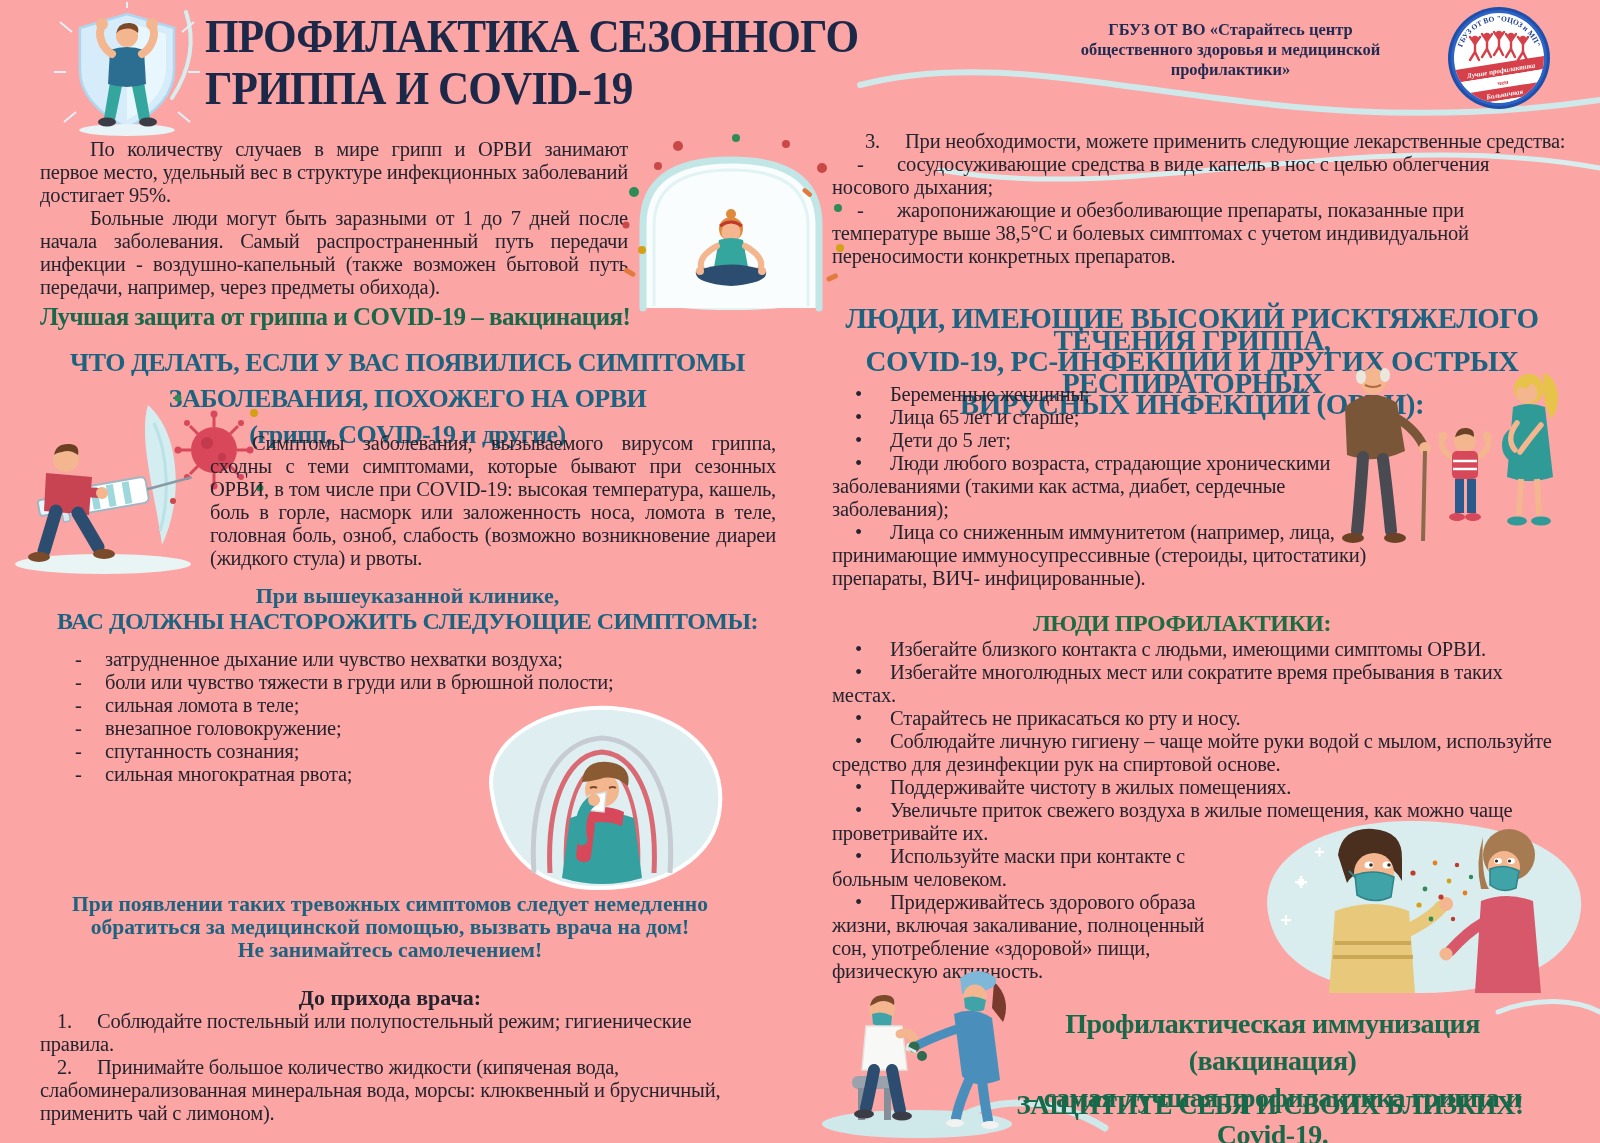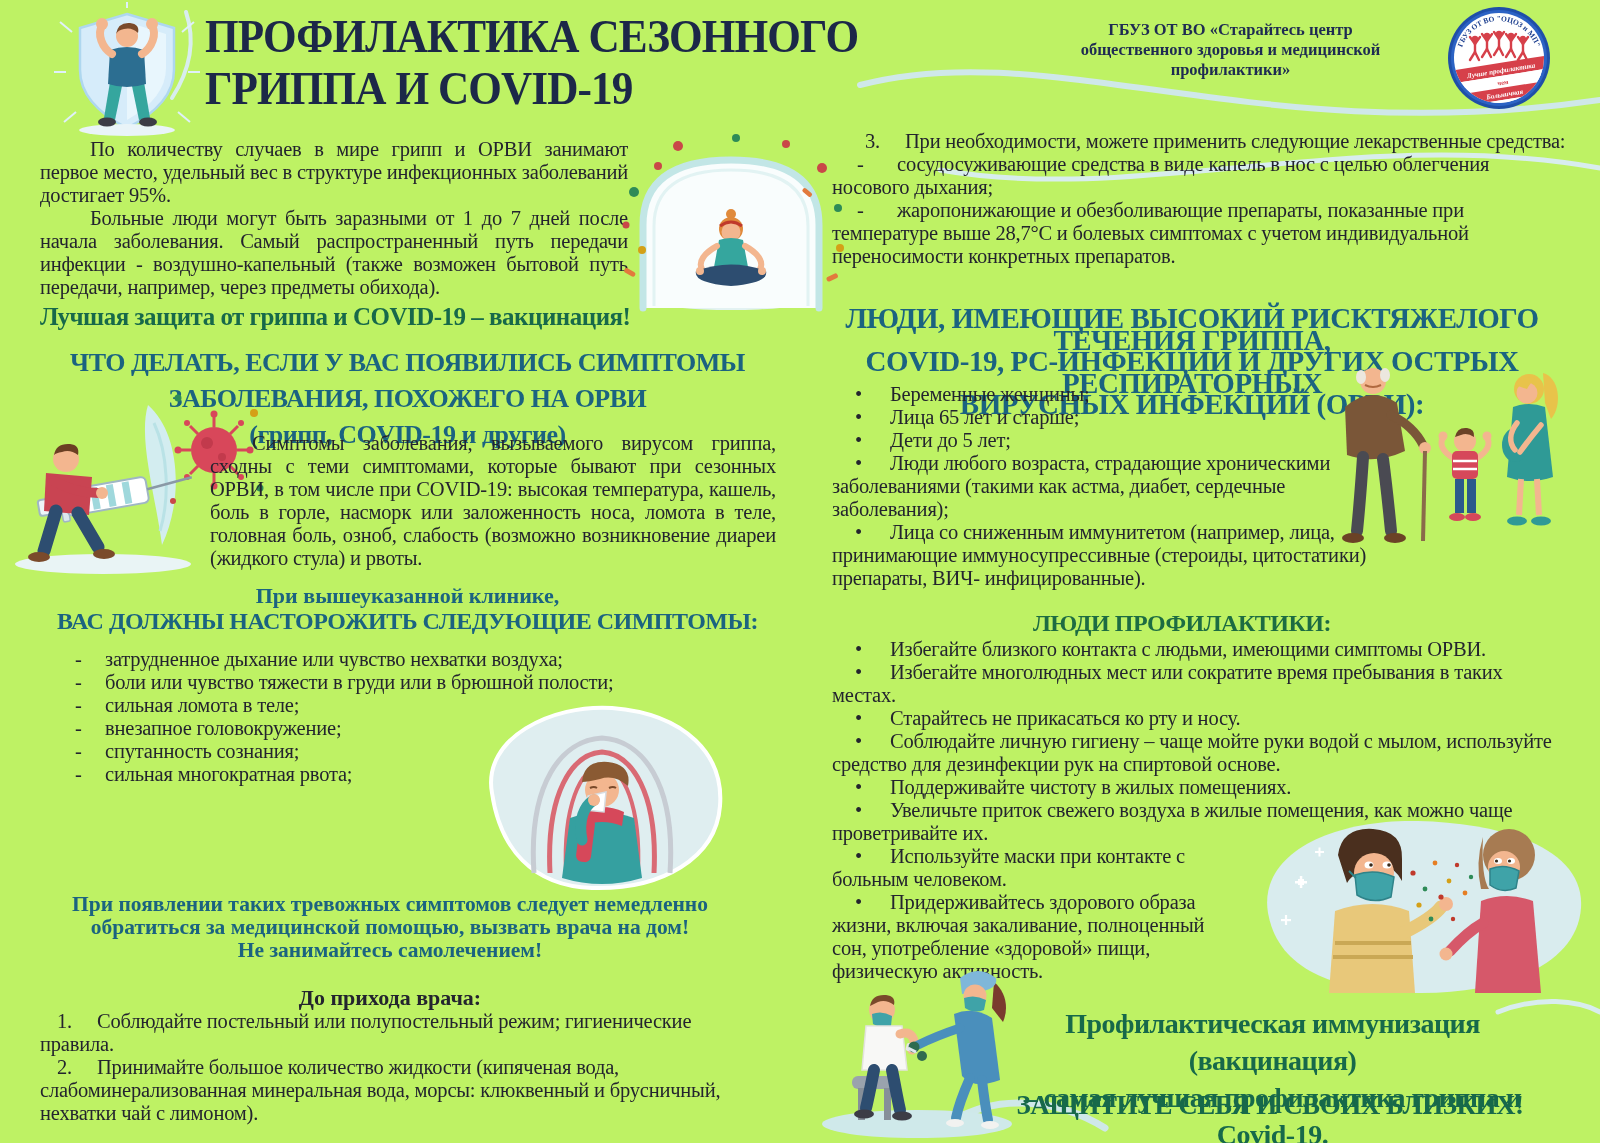--- a/index.html
+++ b/index.html
@@ -1,16 +1,16 @@
 <!DOCTYPE html>
 <html><head>
 <meta charset="utf-8">
 <style>
   html,body{margin:0;padding:0;background:#fff;}
-  .page{position:relative;width:1600px;height:1143px;background:#bef264;overflow:hidden;
+  .page{position:relative;width:1600px;height:1143px;background:#fca5a5;overflow:hidden;
         font-family:"Liberation Serif",serif;color:#23242e;}
   .abs{position:absolute;}
   .body{font-size:20.5px;line-height:23px;letter-spacing:-0.2px;}
   .just{text-align:justify;}
   .center{text-align:center;}
   .bold{font-weight:bold;}
   .teal{color:#1b6380;}
   .green{color:#17694a;}
   .green2{color:#1d6c42;}
   .title{font-weight:bold;color:#1c2848;font-size:47px;line-height:52px;
@@ -301,28 +301,28 @@
   <div class="abs center teal alert" style="left:40px;top:893px;width:700px;z-index:2">
     <div>При появлении таких тревожных симптомов следует немедленно</div>
     <div>обратиться за медицинской помощью, вызвать врача на дом!</div>
     <div>Не занимайтесь самолечением!</div>
   </div>
 
   <div class="abs center bold" style="left:40px;top:985px;width:700px;font-size:22px;z-index:1">До прихода врача:</div>
 
   <div class="abs body" style="left:40px;top:1010px;width:700px;z-index:1">
     <div class="li num-it"><span class="mk">1.</span><span>Соблюдайте постельный или полупостельный режим; гигиенические правила.</span></div>
-    <div class="li num-it"><span class="mk">2.</span><span>Принимайте большое количество жидкости (кипяченая вода, слабоминерализованная минеральная вода, морсы: клюквенный и брусничный, нехватки чай с лимоном).</span></div>
+    <div class="li num-it"><span class="mk">2.</span><span>Принимайте большое количество жидкости (кипяченая вода, слабоминерализованная минеральная вода, морсы: клюквенный и брусничный, применить чай с лимоном).</span></div>
   </div>
 
   <div class="abs body" style="left:832px;top:130px;width:735px;z-index:1">
     <div class="li num-it3"><span class="mk">3.</span><span>При необходимости, можете применить следующие лекарственные средства:</span></div>
     <div class="dash-r">
       <div class="li"><span class="mk">-</span><span>сосудосуживающие средства в виде капель в нос с целью облегчения носового дыхания;</span></div>
-      <div class="li"><span class="mk">-</span><span>жаропонижающие и обезболивающие препараты, показанные при температуре выше 28,7°С и болевых симптомах с учетом индивидуальной переносимости конкретных препаратов.</span></div>
+      <div class="li"><span class="mk">-</span><span>жаропонижающие и обезболивающие препараты, показанные при температуре выше 38,5°С и болевых симптомах с учетом индивидуальной переносимости конкретных препаратов.</span></div>
     </div>
   </div>
 
   <div class="abs center teal h-risk" style="left:832px;top:308px;width:720px;z-index:1">
     <div>ЛЮДИ, ИМЕЮЩИЕ ВЫСОКИЙ РИСКТЯЖЕЛОГО ТЕЧЕНИЯ ГРИППА,</div>
     <div>COVID-19, РС-ИНФЕКЦИИ И ДРУГИХ ОСТРЫХ РЕСПИРАТОРНЫХ</div>
     <div>ВИРУСНЫХ ИНФЕКЦИЙ (ОРВИ):</div>
   </div>
 
   <div class="abs body bul" style="left:832px;top:383px;width:735px;z-index:1">

